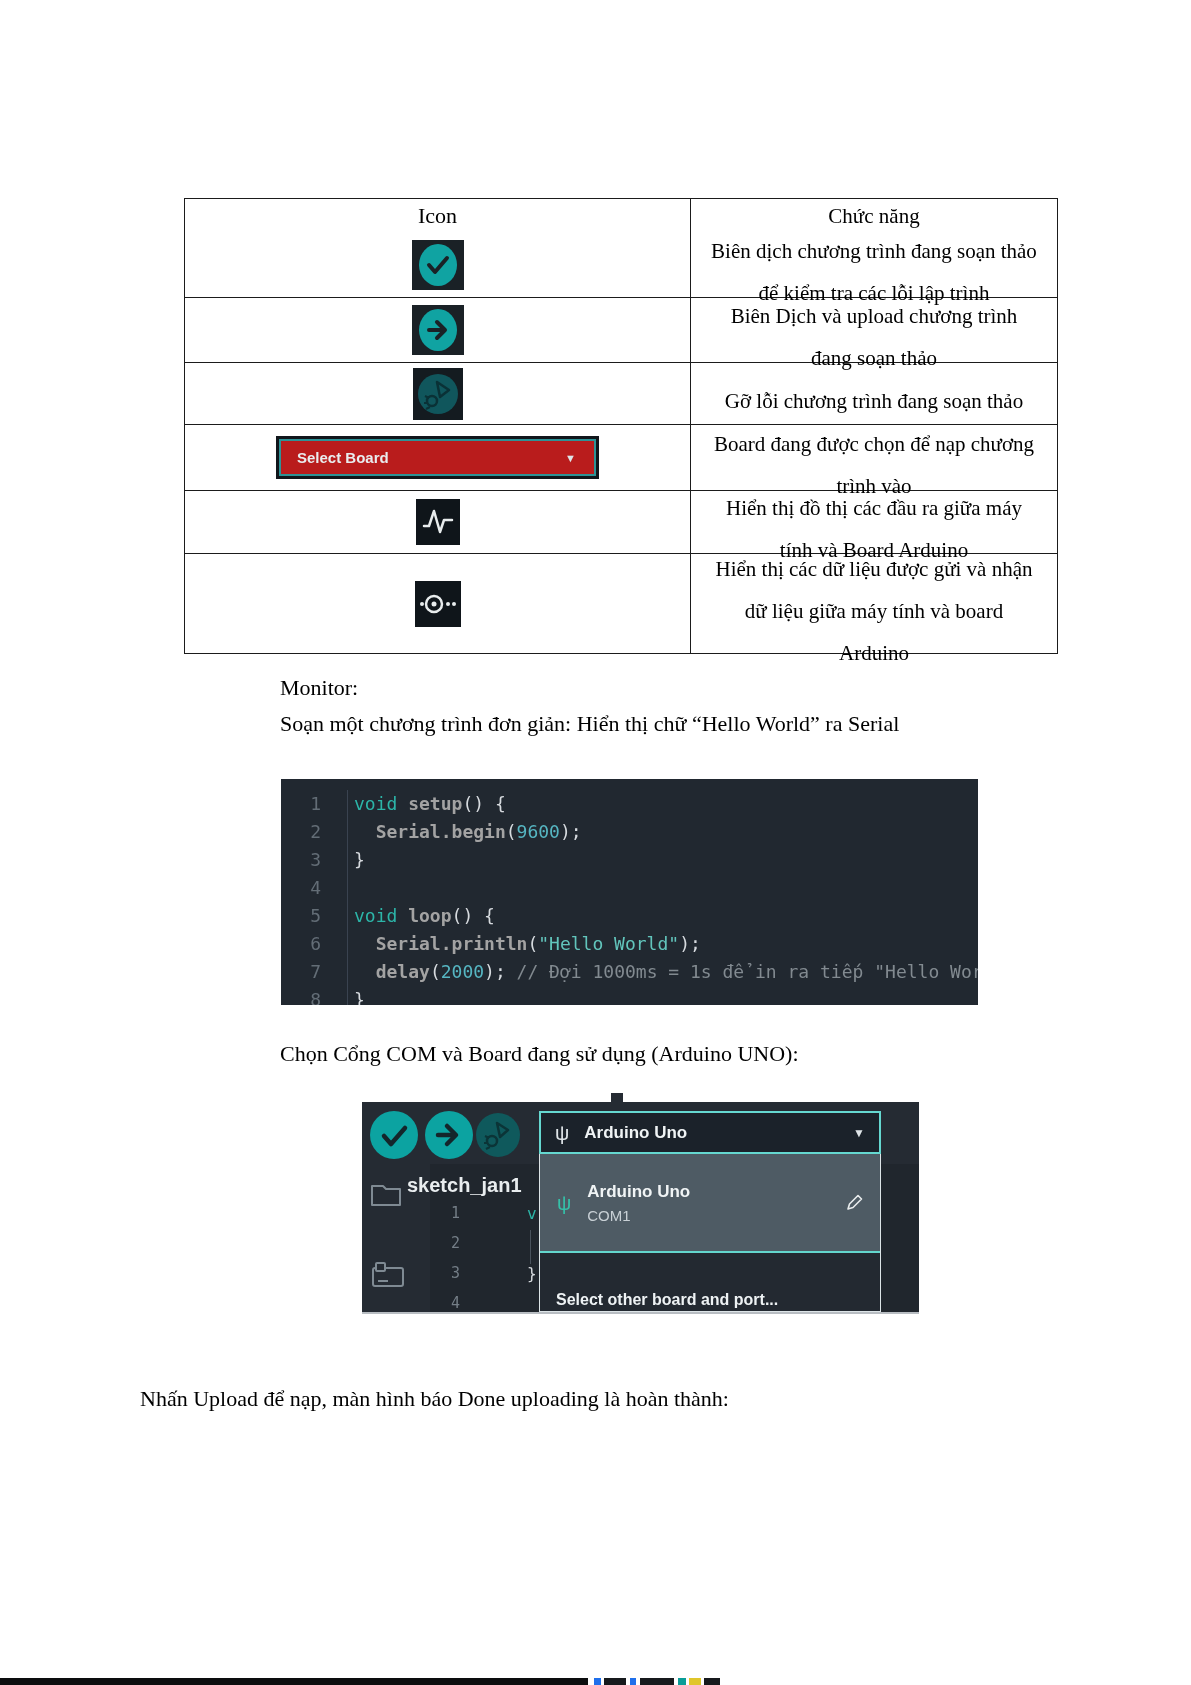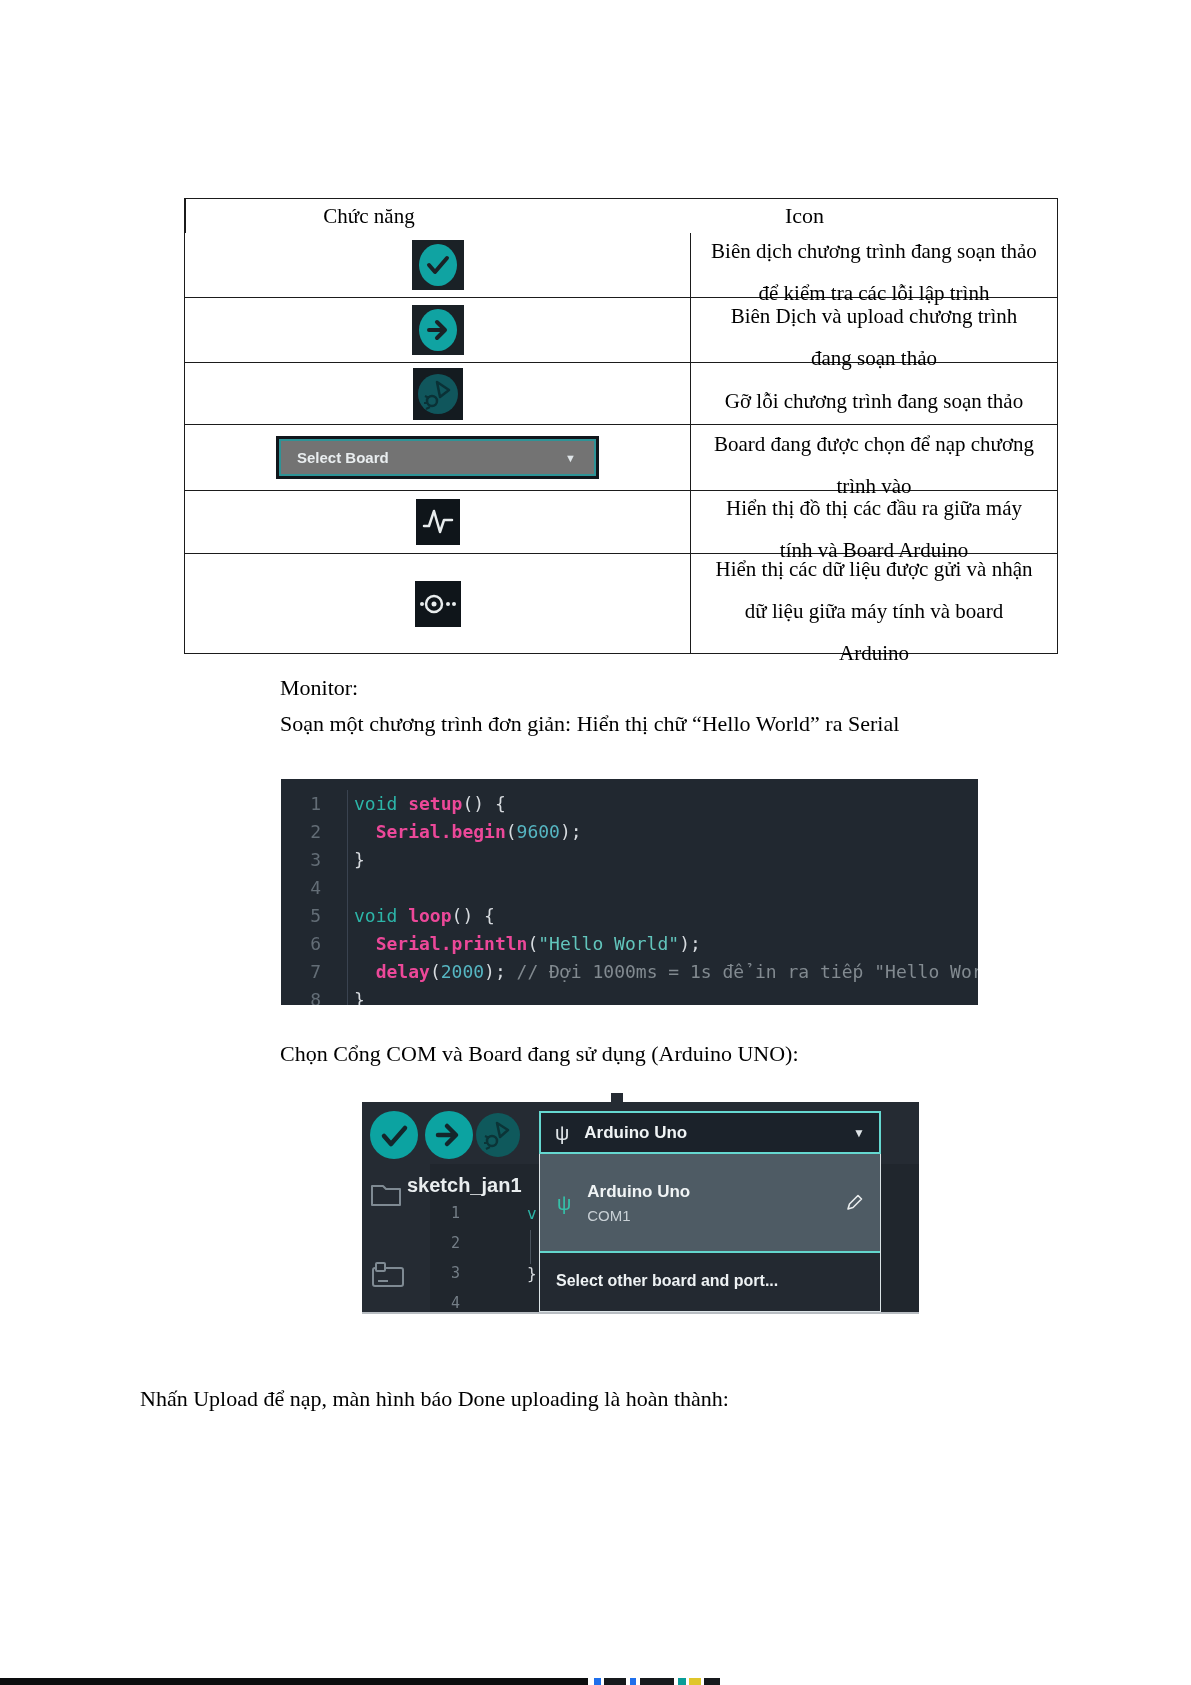--- a/index.html
+++ b/index.html
@@ -13,40 +13,40 @@
   .t-cell{box-sizing:border-box;display:flex;align-items:center;justify-content:center;}
   .t-left{width:505px;flex:none;}
   .t-right{flex:1;border-left:1px solid #1b1b1b;flex-direction:column;text-align:center;
            font-size:21px;line-height:27px;}
   .t-head{height:34px;font-size:22px;}
   .t-head .t-right{border-left:1px solid #1b1b1b;}
   .t-line{white-space:nowrap;margin-top:15px;}
 
   
   .tile{display:flex;align-items:center;justify-content:center;}
-  .sb-tile{width:313px;height:33px;background:#737373;border:2px solid #2e9396;outline:3px solid #10161b;
+  .sb-tile{width:313px;height:33px;background:#b91c1c;border:2px solid #2e9396;outline:3px solid #10161b;
            display:flex;align-items:center;box-sizing:content-box;
            font-family:"Liberation Sans","DejaVu Sans",sans-serif;}
   .sb-label{color:#e9edef;font-weight:bold;font-size:15px;margin-left:16px;}
   .sb-caret{margin-left:auto;margin-right:18px;color:#dfe5e8;font-size:11px;}
 
   
   .para{position:absolute;font-size:22px;line-height:36px;white-space:nowrap;}
   #p1{left:280px;top:670px;}
   #p2{left:280px;top:1036px;}
   #p3{left:140px;top:1381px;}
 
   
   .code-block{position:absolute;left:281px;top:779px;width:697px;height:226px;background:#212830;
               overflow:hidden;padding-top:11px;box-sizing:border-box;}
   .code-line{display:flex;height:28px;line-height:28px;white-space:pre;
              font-family:"DejaVu Sans Mono","Liberation Mono",monospace;font-size:18px;}
   .ln{width:40px;flex:none;text-align:right;color:#636d76;}
   .code-text{margin-left:26px;border-left:1px solid #3a4350;padding-left:6px;}
-  .seg-kw{color:#2cb5a8;} .seg-fn{color:#ec4899;font-weight:bold;} .seg-nm{color:#56b6c2;}
+  .seg-kw{color:#2cb5a8;} .seg-fn{color:#a3a3a3;font-weight:bold;} .seg-nm{color:#56b6c2;}
   .seg-st{color:#62c5bc;} .seg-cm{color:#828a90;} .seg-pl{color:#d6dade;}
 
   
   .ide{position:absolute;left:362px;top:1102px;width:557px;height:210px;background:#252b33;
        font-family:"Liberation Sans","DejaVu Sans",sans-serif;border-bottom:2px solid #b8bdc2;box-sizing:content-box;}
   .ide-stub{position:absolute;left:249px;top:-9px;width:12px;height:9px;background:#252b33;}
   .ide-editor-bg{position:absolute;left:68px;top:62px;right:0;bottom:0;background:#20262d;}
   .tb-circle{position:absolute;}
   .ide-tab{position:absolute;left:45px;top:72px;color:#e9edef;font-weight:bold;font-size:20px;white-space:nowrap;}
   .ide-ln{position:absolute;left:82px;width:16px;text-align:right;color:#747e87;
@@ -63,38 +63,38 @@
 
   .dropdown{position:absolute;left:177px;top:52px;width:342px;height:158px;box-sizing:border-box;
             border:1px solid #dce4e7;border-top:none;z-index:3;background:#232931;}
   .dd-selected{height:97px;background:#4e5b64;display:flex;align-items:center;box-sizing:border-box;}
   .dd-selected .usb{color:#35c0a8;margin-left:17px;}
   .dd-texts{margin-left:16px;display:flex;flex-direction:column;}
   .dd-board{color:#f0f4f5;font-weight:600;font-size:17px;}
   .dd-port{color:#c9d1d6;font-size:15px;margin-top:5px;}
   .dd-edit{margin-left:auto;margin-right:16px;}
   .dd-divider{height:2px;background:#63d6cd;}
-  .dd-other{height:56px;display:flex;align-items:center;background:#232931;}
+  .dd-other{height:56px;display:flex;align-items:flex-end;background:#232931;}
   .dd-other span{color:#eef2f4;font-weight:bold;font-size:16px;margin-left:16px;}
 
   .side-icon{position:absolute;left:8px;}
 
   
   .strip-bar{position:absolute;left:0;top:1678px;width:588px;height:7px;background:#0c0d0e;}
   .strip-frag{position:absolute;top:1678px;height:7px;}
 </style>
 </head>
 <body>
 
 <div id="page">
 
   <div class="doc-table">
     <div class="t-row t-head">
+      <div class="t-cell t-left">Icon</div>
       <div class="t-cell t-right">Chức năng</div>
-      <div class="t-cell t-left">Icon</div>
     </div>
     <div id="table-rows">
         <div class="t-row" style="height: 64px;">
           <div class="t-cell t-left tile">
             <svg width="52" height="50">
        <rect width="52" height="50" fill="#1a2126"></rect>
        <ellipse cx="26" cy="25" rx="19" ry="21" fill="#10a3a2"></ellipse>
        <path d="M17 25 l6 7 l12 -14" stroke="#1a2126" stroke-width="4" fill="none" stroke-linecap="round" stroke-linejoin="round"></path>
      </svg>
           </div>

